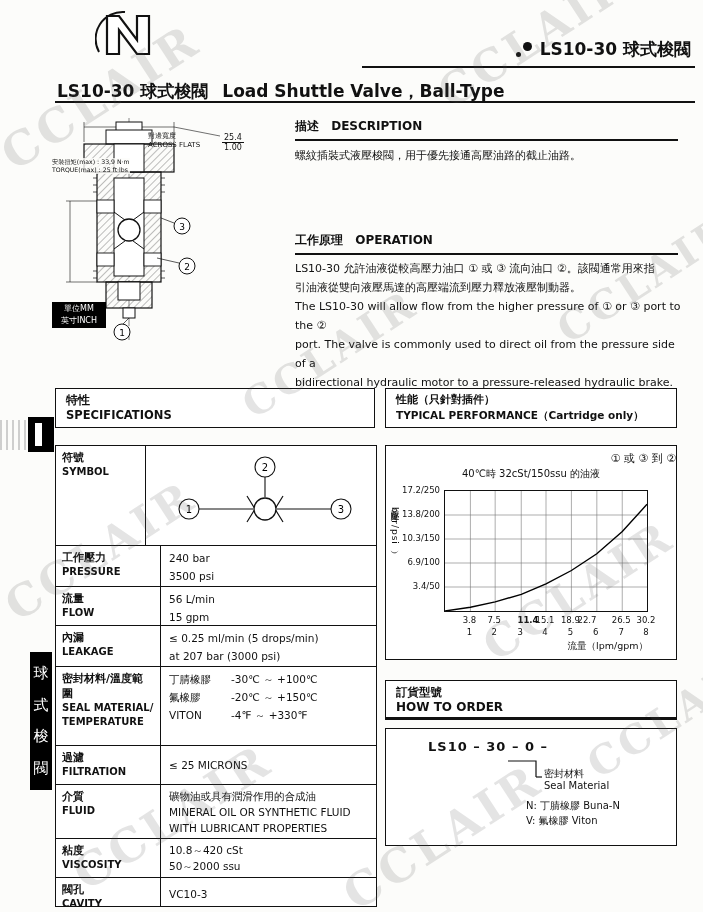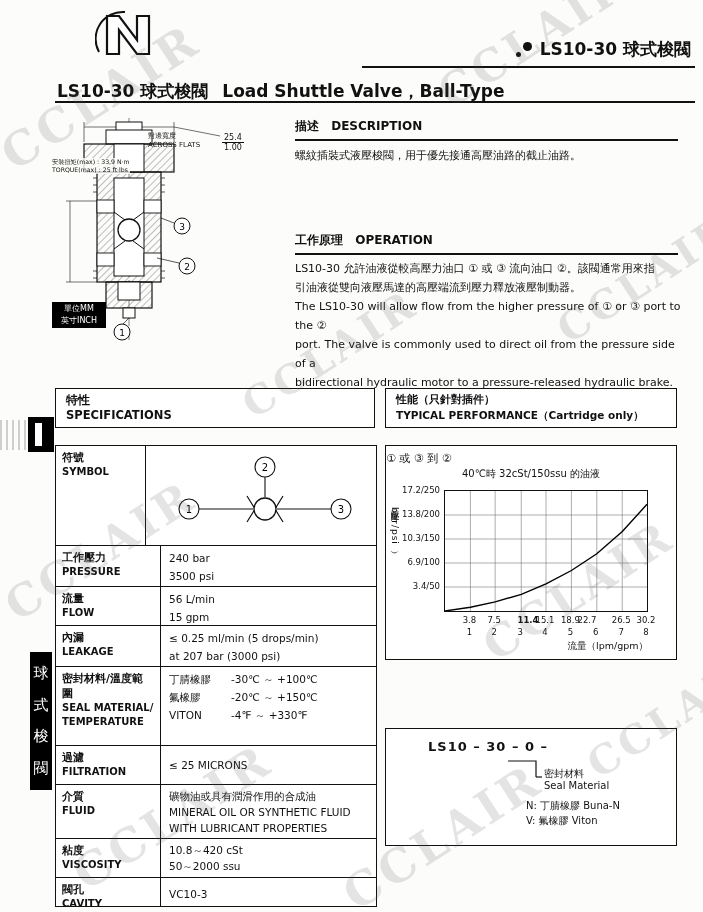--- a/index.html
+++ b/index.html
@@ -61,21 +61,21 @@
   .t-label .zh { font-size:11px; font-weight:bold; line-height:15px; }
   .t-label .en { font-size:10px; font-weight:bold; line-height:14px; white-space:pre-line; }
   .t-val { flex:1; padding:3px 8px; font-size:10.5px; line-height:18px; }
   .rh-symbol { height:100px;gap:8px; } .rh-41 { height:41px; } .rh-39 { height:39px; }
   .rh-seal { height:79px; } .rh-54 { height:54px; } .rh-30 { height:29px;justify-content:space-between; }
   .seal-line { display:flex; font-size:10.5px; line-height:18px; }
   .seal-line .nm { width:62px; }
 
   
   .chart { position:absolute; left:385px; top:445px; width:292px; height:215px; border:1px solid #111; background:#fff; }
-  .ch-t1 { position:absolute; top:5px; left:0; width:100%; text-align:left; font-size:11px; }
+  .ch-t1 { position:absolute; top:5px; left:0; width:100%; text-align:right; font-size:11px; }
   .ch-t2 { position:absolute; top:21px; left:0; width:100%; text-align:center; font-size:10px; }
   .plot { position:absolute; left:58px; top:44px; width:204px; height:122px; border:1px solid #111; }
   .ylab { position:absolute; left:2px; top:58px; writing-mode:vertical-rl; font-size:9px; letter-spacing:1px; }
   .xlab { position:absolute; left:58px; top:194px; width:204px; text-align:right; font-size:9.5px; }
   .ytick { position:absolute; left:8px; width:46px; text-align:right; font-size:8.5px; }
   .xtrow { position:absolute; left:0; width:100%; height:10px; }
   .xtick { position:absolute; width:34px; text-align:center; font-size:8.5px; }
 
   
   .order-head { position:absolute; left:385px; top:680px; width:292px; height:40px; border:1px solid #111;
@@ -420,20 +420,24 @@
         <div class="xtick" style="left: 117.252px;">3</div>
         <div class="xtick" style="left: 142px;">4</div>
         <div class="xtick" style="left: 167.417px;">5</div>
         <div class="xtick" style="left: 192.834px;">6</div>
         <div class="xtick" style="left: 218.252px;">7</div>
         <div class="xtick" style="left: 243px;">8</div>
       </div>
     <div class="xlab">流量（lpm/gpm）</div>
   </div>
 
+  <div class="order-head">
+    <div class="l1">訂貨型號</div>
+    <div class="l2">HOW TO ORDER</div>
+  </div>
 
   <div class="order-box">
     <div class="order-code">LS10 – 30 – 0 –</div>
     <svg class="order-lines" width="292" height="118">
       <polyline points="122,32 150,32 150,48" fill="none" stroke="#111" stroke-width="1.2"></polyline>
       <line x1="150" y1="48" x2="156" y2="48" stroke="#111" stroke-width="1.2"></line>
     </svg>
     <div class="order-seal-zh">密封材料</div>
     <div class="order-seal-en">Seal Material</div>
     <div class="order-opt1">N: 丁腈橡膠  Buna-N</div>

